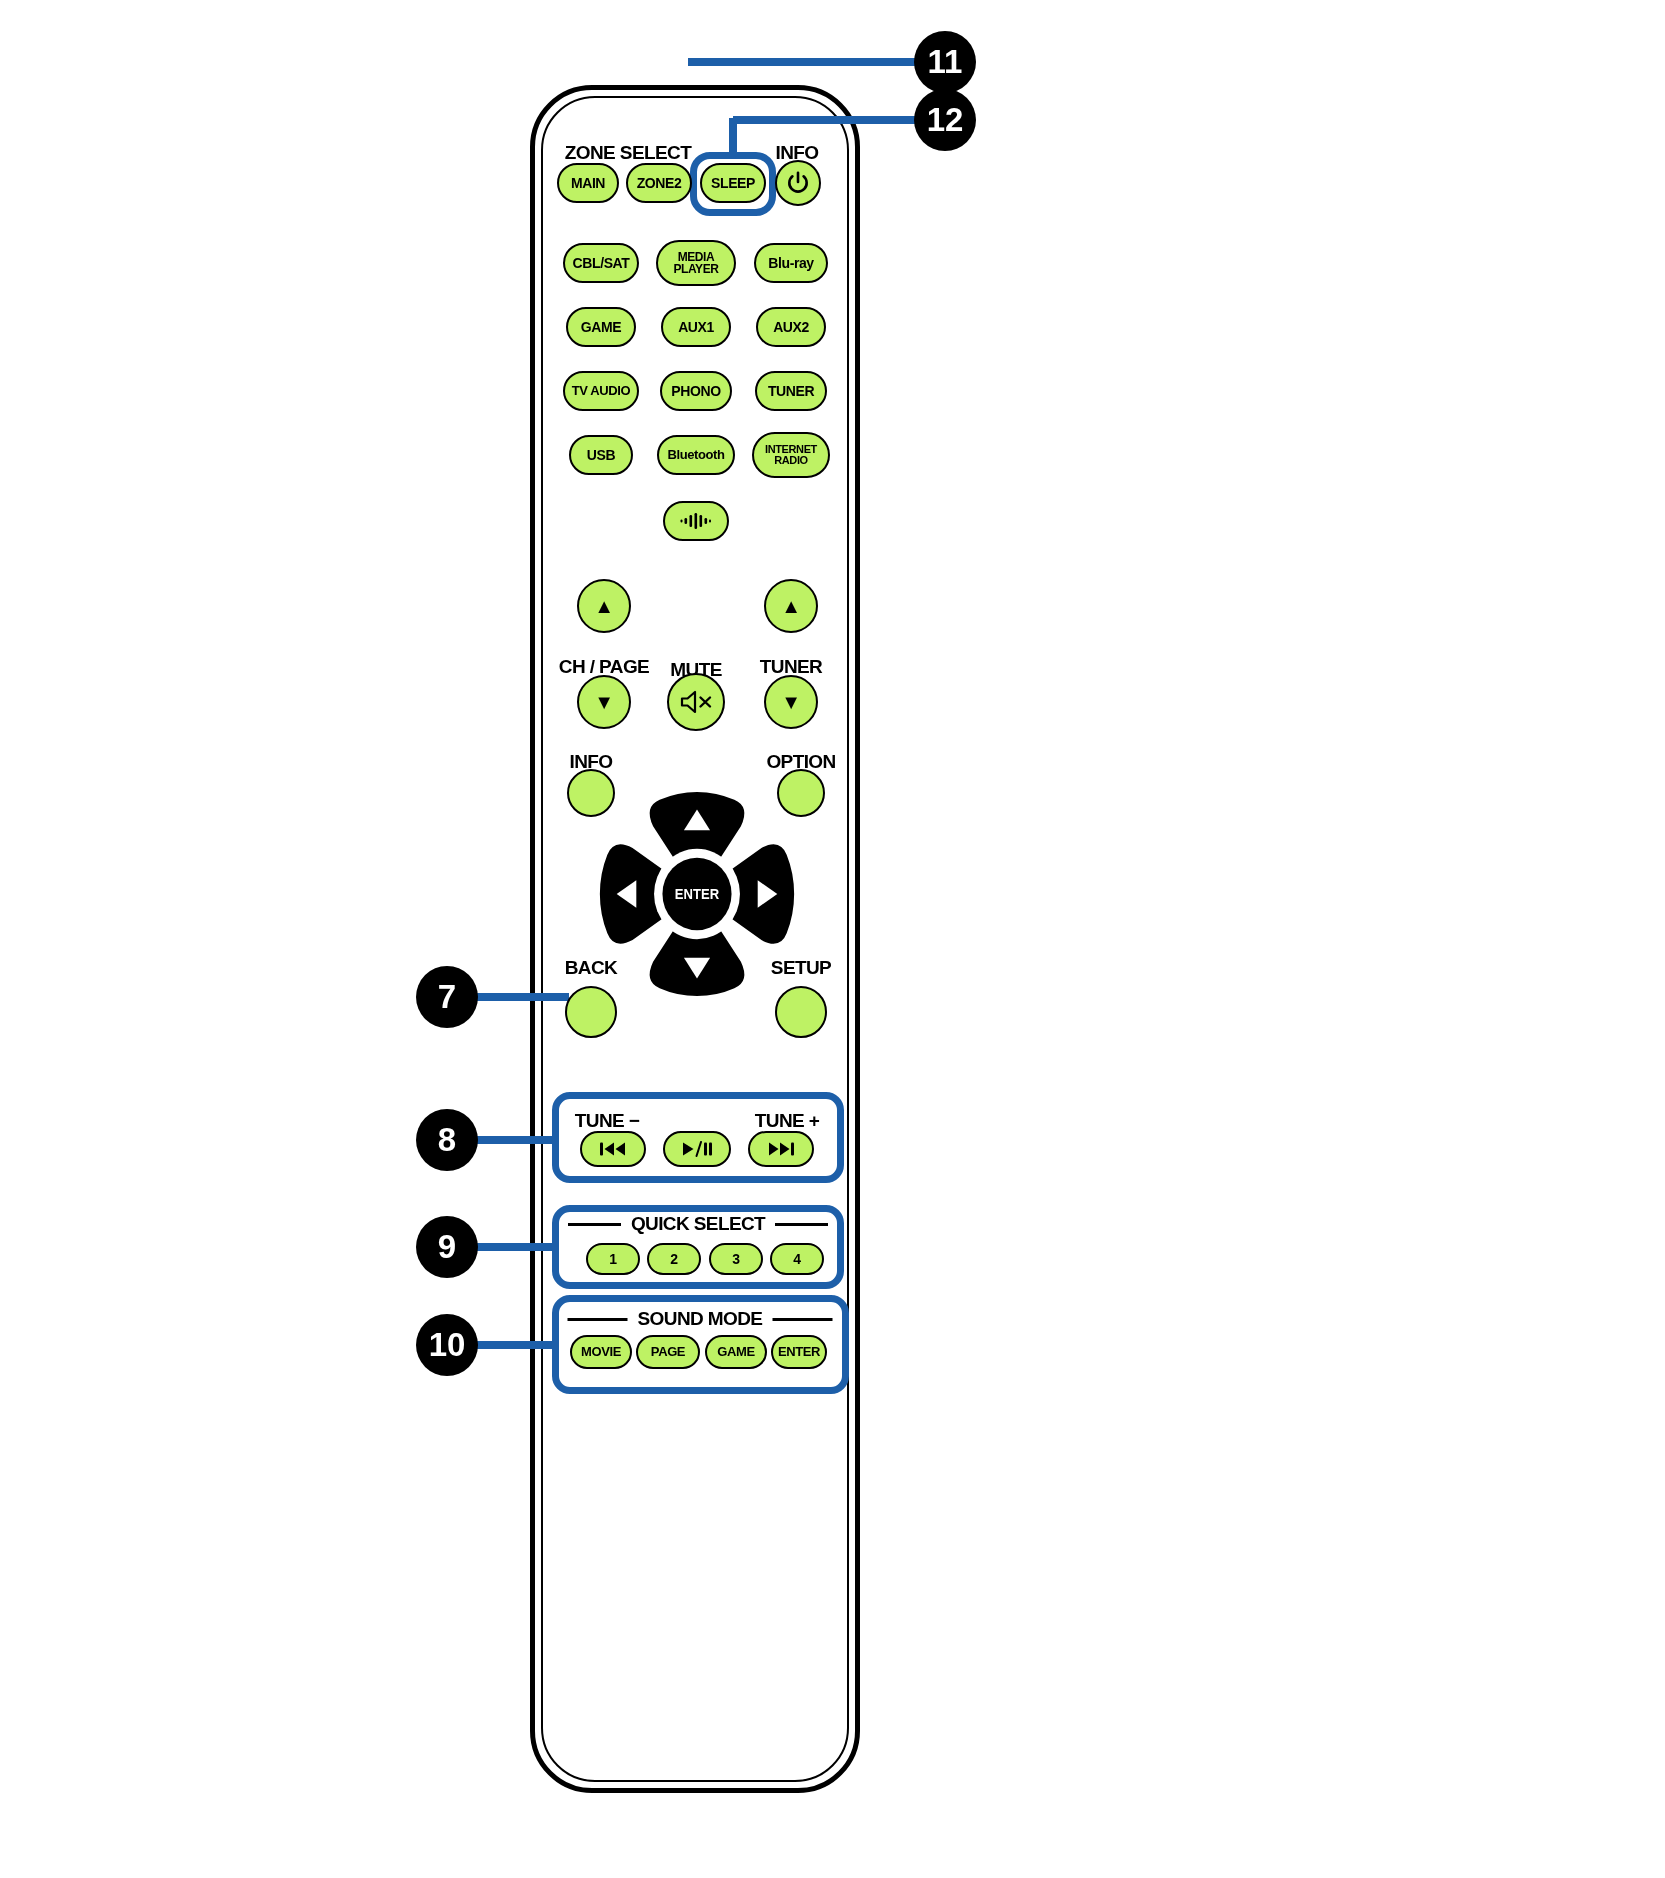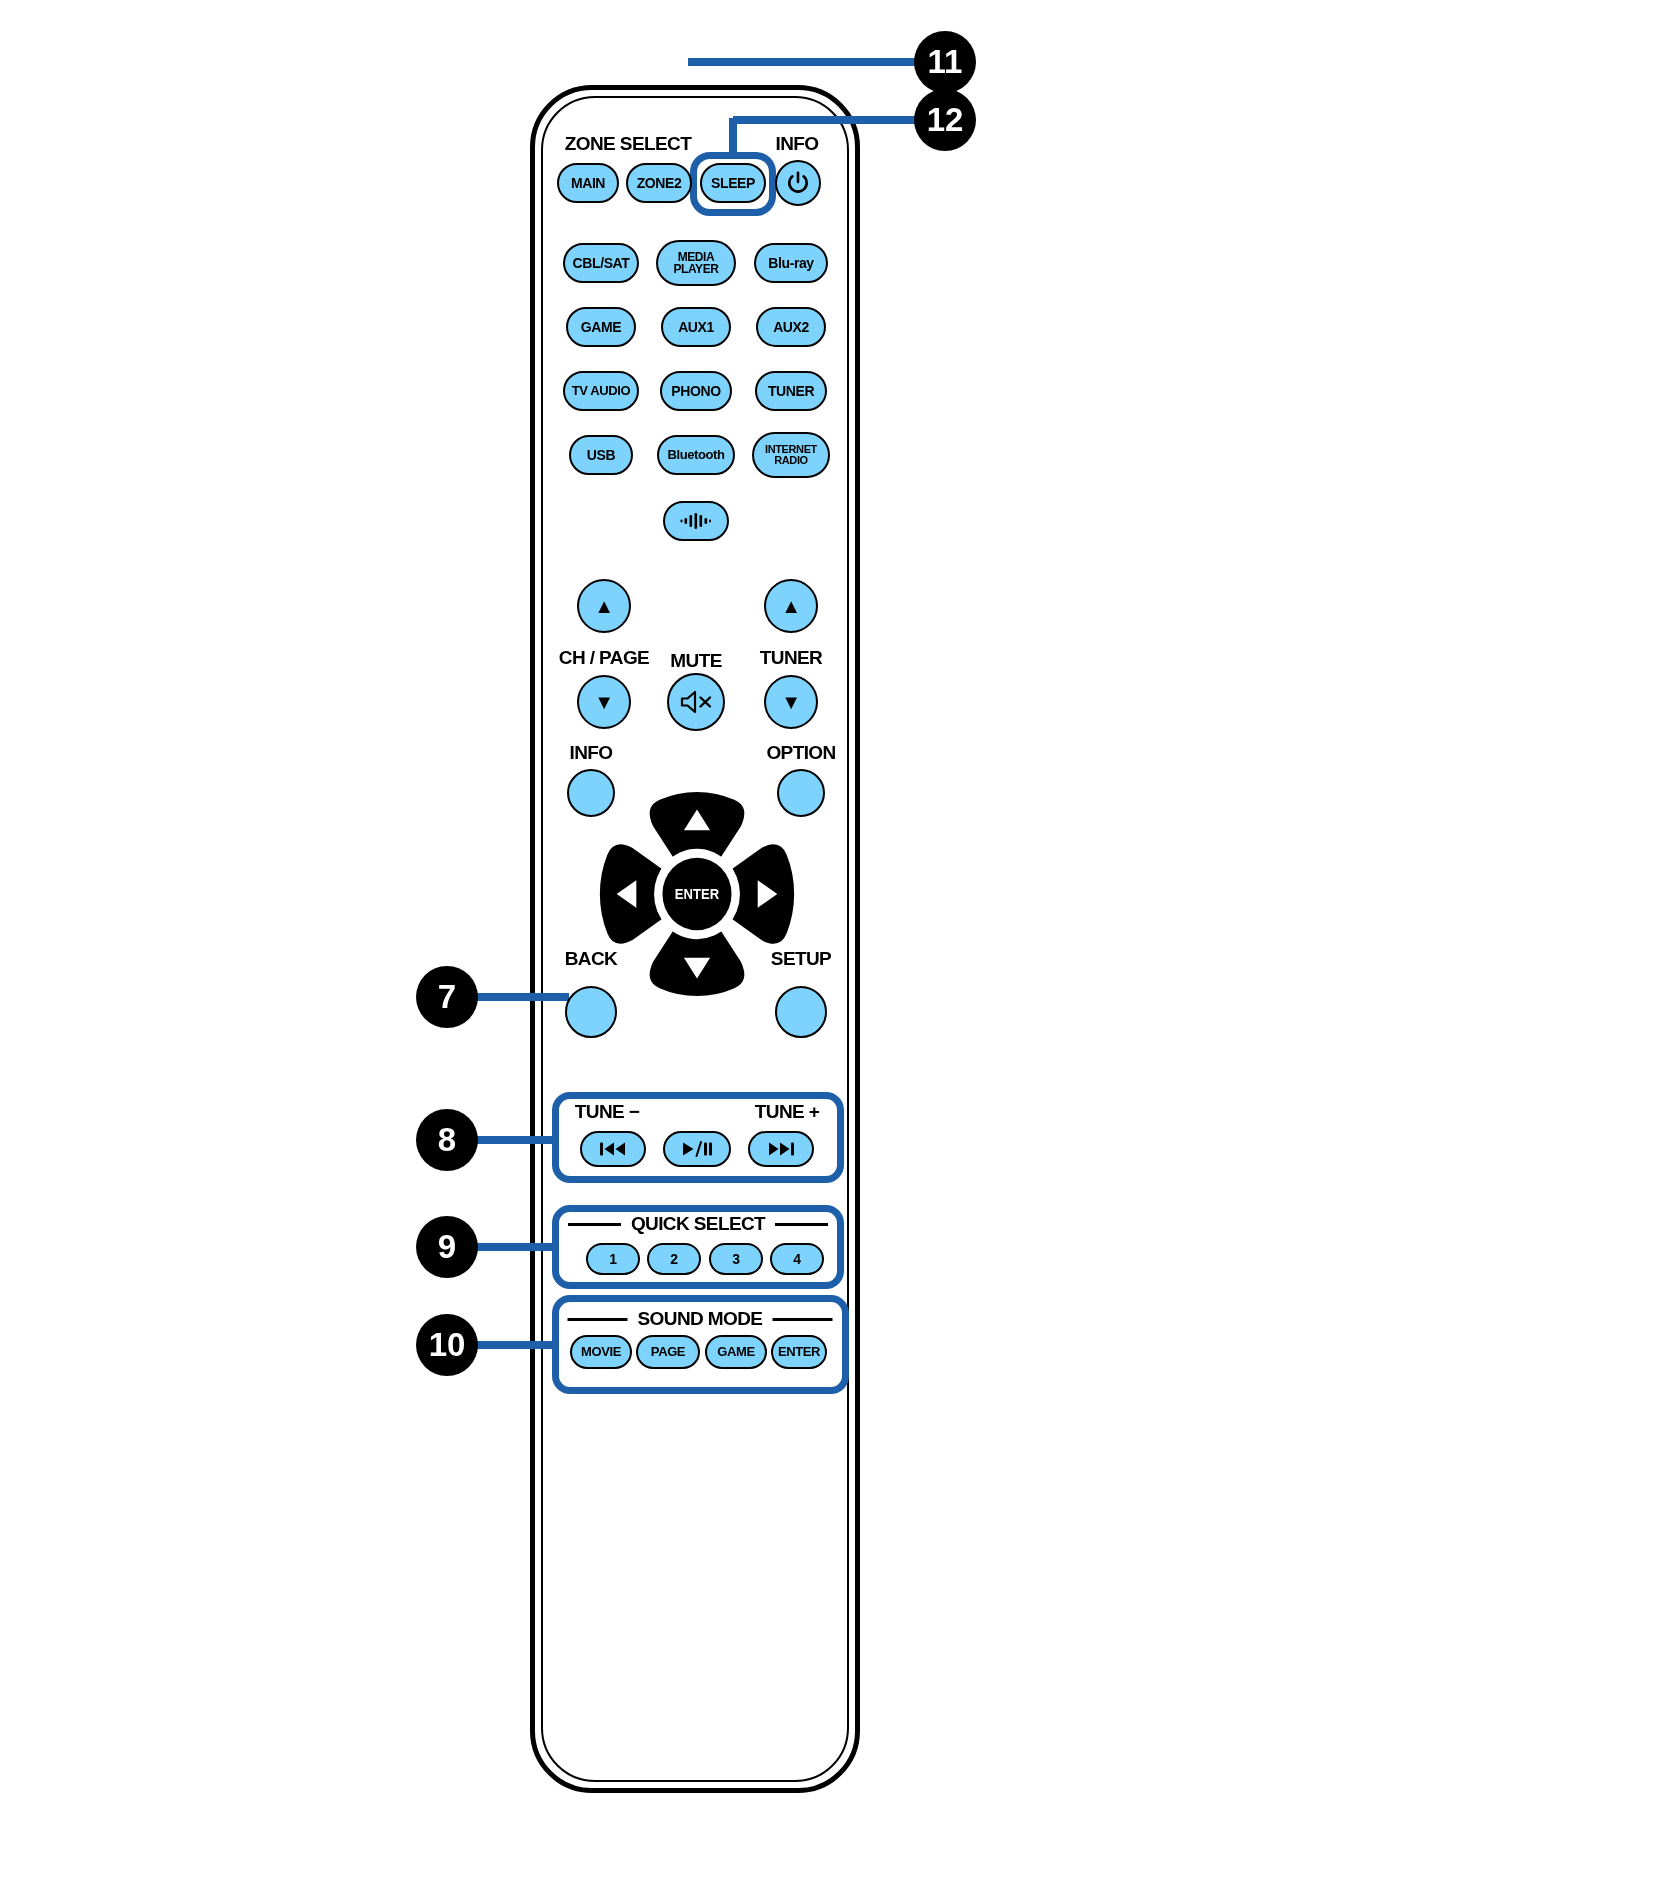--- a/index.html
+++ b/index.html
@@ -4,24 +4,24 @@
 <style>
   html,body { margin:0; padding:0; background:#ffffff; }
   .stage { position:relative; width:1665px; height:1878px; background:#ffffff;
            font-family:"Liberation Sans","DejaVu Sans",sans-serif; color:#000; overflow:hidden; }
   .abs-c { position:absolute; box-sizing:border-box; transform:translate(-50%,-50%); }
 
   .remote-body  { position:absolute; box-sizing:border-box; border:5px solid #000; border-radius:62px; background:#fff; }
   .remote-inner { position:absolute; box-sizing:border-box; border:2px solid #000; border-radius:54px; }
 
   .lbl { position:absolute; transform:translate(-50%,-50%); font-weight:bold; font-size:19px;
-         letter-spacing:-0.6px; white-space:nowrap; }
+         letter-spacing:-0.6px; white-space:nowrap;margin-top:9px; }
 
   .btn { position:absolute; box-sizing:border-box; transform:translate(-50%,-50%);
-         border:2.5px solid #000; background:#7dd3fc; color:#000; display:flex; align-items:center;
+         border:2.5px solid #000; background:#bef264; color:#000; display:flex; align-items:center;
          justify-content:center; font-family:inherit; font-weight:bold; text-align:center;
          white-space:pre-line; line-height:1.02; padding:0; letter-spacing:-0.4px; }
   .pill { border-radius:999px; }
   .circ { border-radius:50%; }
 
   .tri { font-size:20px; line-height:1; }
 
   .hl-box    { position:absolute; box-sizing:border-box; transform:translate(-50%,-50%);
                border:7px solid var(--accent); border-radius:20px; background:transparent; }
   .group-box { position:absolute; box-sizing:border-box; border:7px solid var(--accent); border-radius:18px; }

